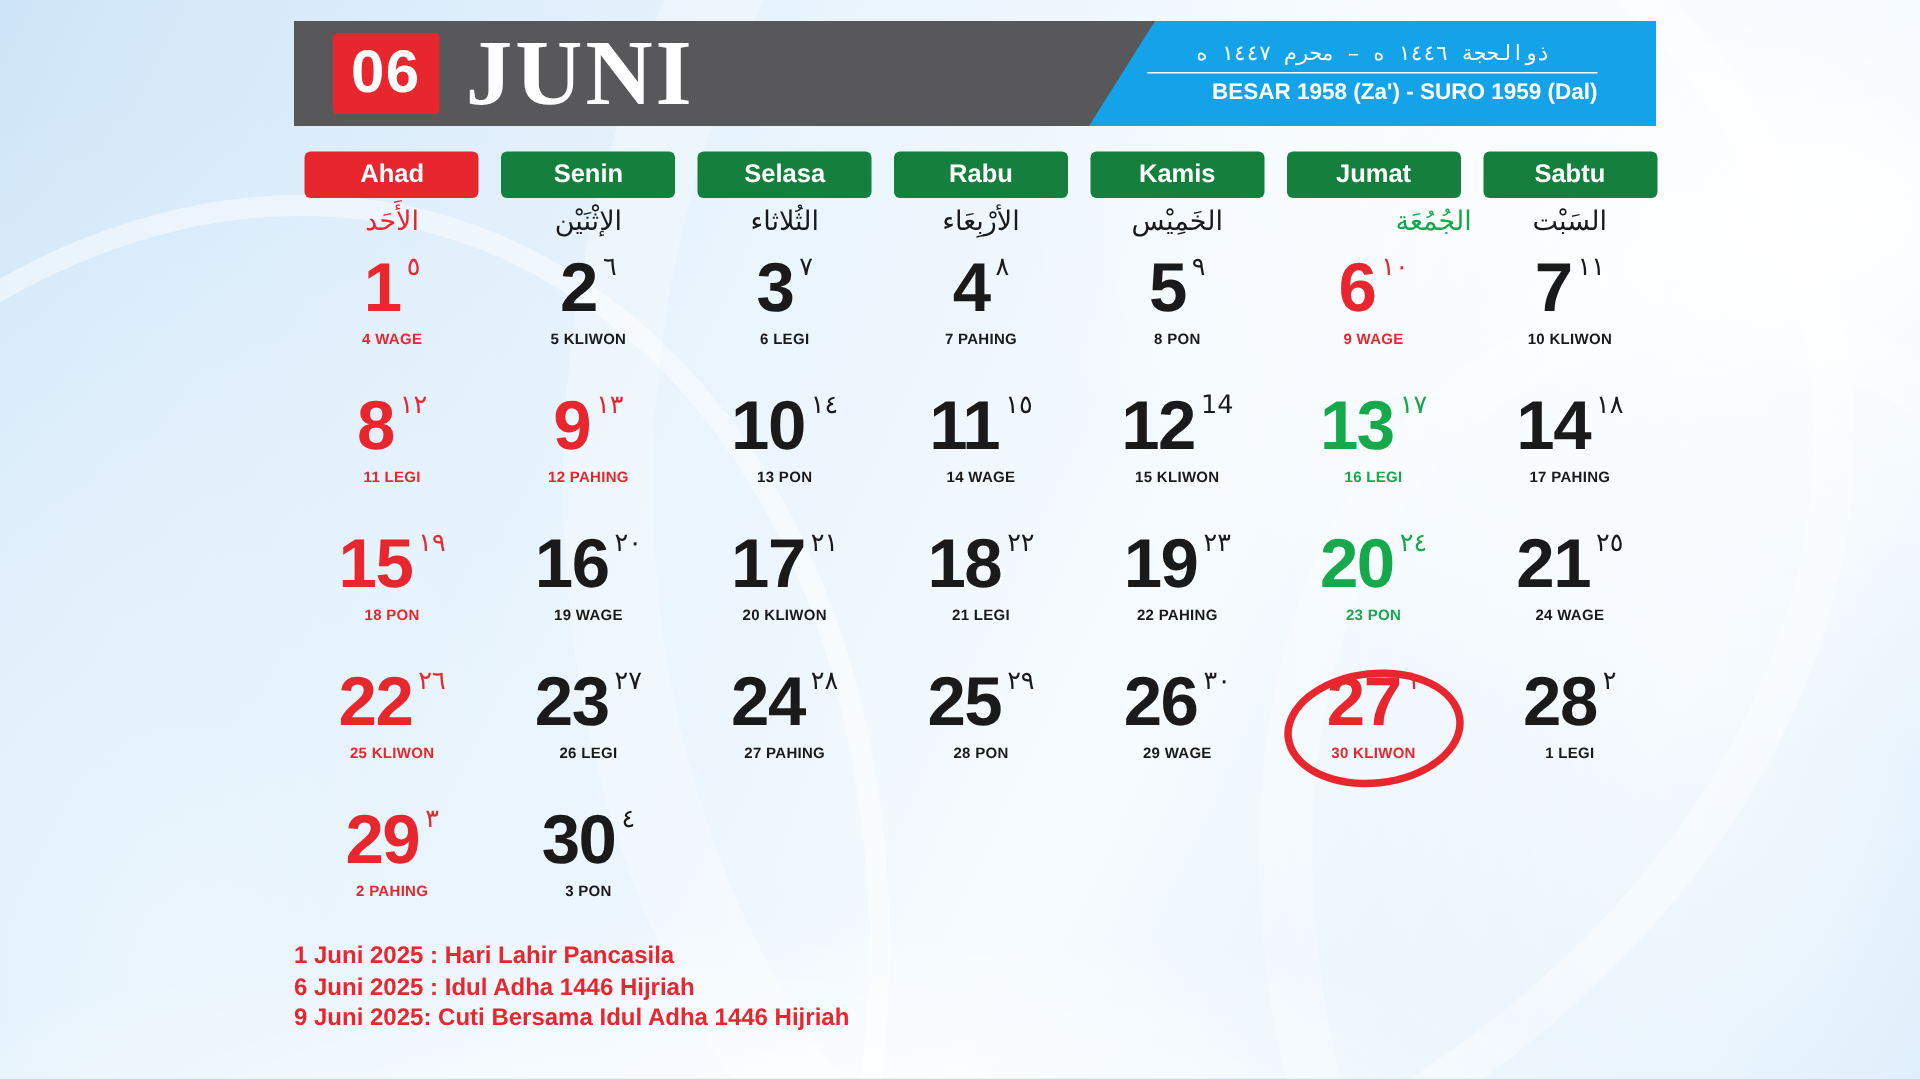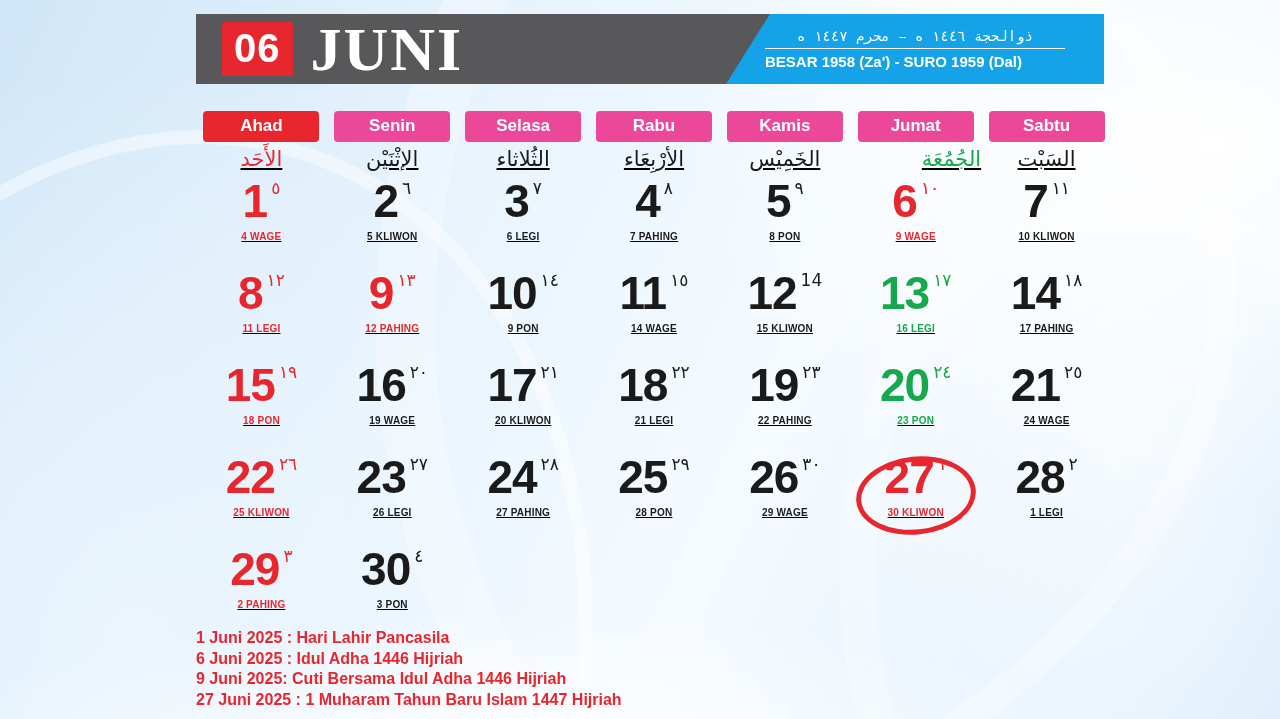--- a/index.html
+++ b/index.html
@@ -92,48 +92,47 @@
     letter-spacing: .5px;
     padding-bottom: 3px;
     font-family: Liberation Mono, monospace;
   }
   .hijri-jawa {
     font-size: 15px;
     font-weight: bold;
     border-top: 1px solid #ffffff;
     padding-top: 4px;
     width: 300px;
-    text-align: left;
+    text-align: right;
   }
 
   
   .grid {
-    position: absolute; left: 196px; top: 111px;
+    position: absolute; left: 196px; top: 101px;
     width: 916px;
-    text-decoration: underline;
   }
   .row {
     display: grid;
     grid-template-columns: repeat(7, 1fr);
   }
   .dayname-cell { text-align: center; }
   .dayname {
     display: inline-block;
     min-width: 116px;
     padding: 5px 6px 6px 6px;
     border-radius: 4px;
     color: #ffffff;
     font-size: 17px;
     font-weight: bold;
   }
-  .dayname.blue { background: #ec4899; }
+  .dayname.blue { background: #15803d; }
   .dayname.red  { background: #e8262d; }
   .dayar {
     text-align: center;
-    font-size: 21px;
+    font-size: 18px;
     padding-top: 5px;
     height: 30px;
     direction: rtl;
     font-family: "DejaVu Sans", sans-serif;
   }
   .dayar.red { color: #e8262d; }
   .dayar.green { color: #15a94c; text-align: right; }
   .dayar.black { color: #1a1a1a; }
 
   
@@ -270,21 +269,21 @@
               <span class="bignum c-red">8</span>
               <span class="hijnum c-red">١٢</span>
             </div><div class="pasaran c-red">11 LEGI</div></div>
           <div class="cell"><div class="numwrap">
               <span class="bignum c-red">9</span>
               <span class="hijnum c-red">١٣</span>
             </div><div class="pasaran c-red">12 PAHING</div></div>
           <div class="cell"><div class="numwrap">
               <span class="bignum c-black">10</span>
               <span class="hijnum c-black">١٤</span>
-            </div><div class="pasaran c-black">9 PON</div></div>
+            </div><div class="pasaran c-black">13 PON</div></div>
           <div class="cell"><div class="numwrap">
               <span class="bignum c-black">11</span>
               <span class="hijnum c-black">١٥</span>
             </div><div class="pasaran c-black">14 WAGE</div></div>
           <div class="cell"><div class="numwrap">
               <span class="bignum c-black">12</span>
               <span class="hijnum c-black">14</span>
             </div><div class="pasaran c-black">15 KLIWON</div></div>
           <div class="cell"><div class="numwrap">
               <span class="bignum c-green">13</span>
@@ -370,15 +369,14 @@
           <div class="cell"></div>
           <div class="cell"></div>
         </div>
       </div>
   </div>
 
   <div class="notes" id="notes">
       <div>1 Juni 2025 : Hari Lahir Pancasila</div>
       <div>6 Juni 2025 : Idul Adha 1446 Hijriah</div>
       <div>9 Juni 2025: Cuti Bersama Idul Adha 1446 Hijriah</div>
-      <div>27 Juni 2025 : 1 Muharam Tahun Baru Islam 1447 Hijriah</div>
     </div>
 </div>
 
 </body></html>

